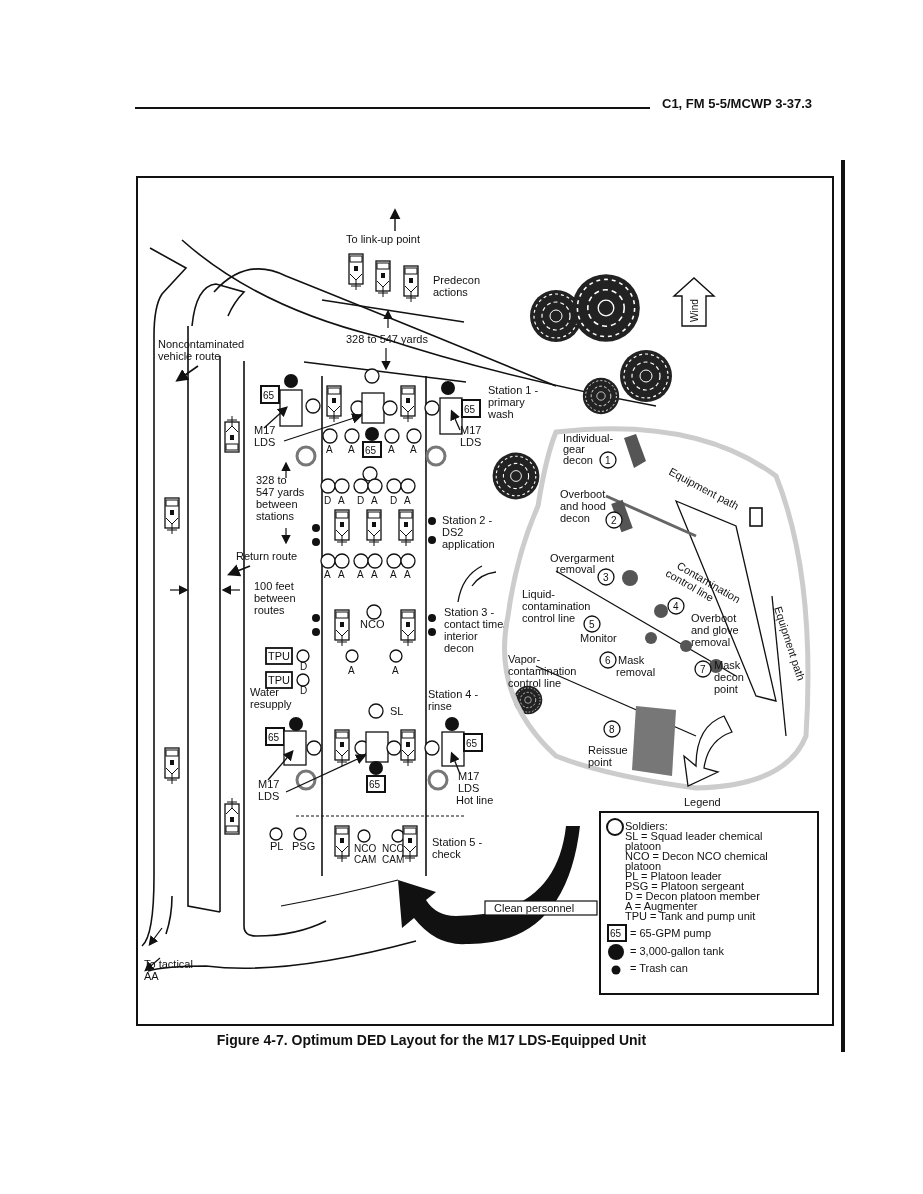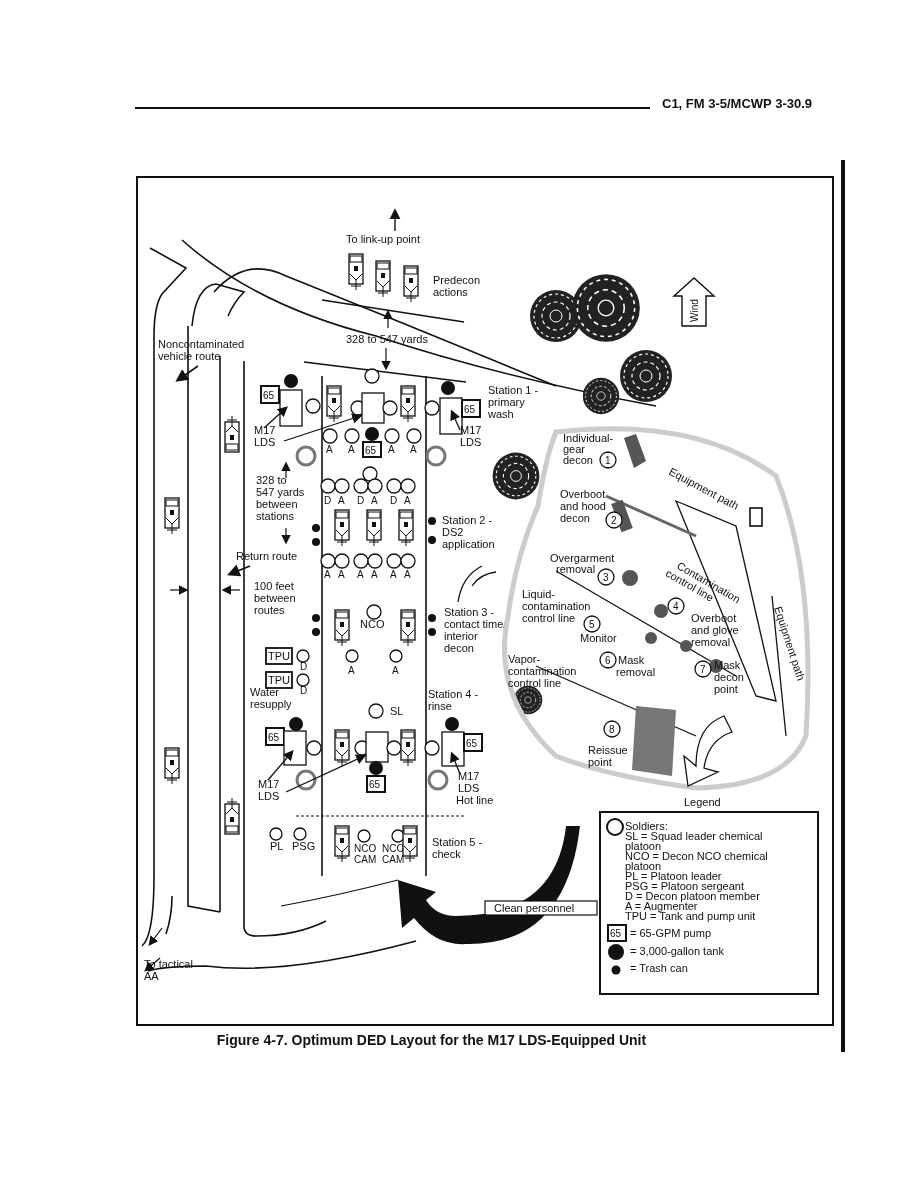--- a/index.html
+++ b/index.html
@@ -14,21 +14,21 @@
   #caption { left:0; width:863px; top:1032px; text-align:center; font-size:14px; font-weight:bold; }
   #footer-text { left:671px; top:1194px; font-size:13px; font-weight:bold; white-space:nowrap; }
   svg text { font-family:"Liberation Sans", sans-serif; fill:#111; }
   .lbl { font-size:11px; }
   .sm { font-size:10px; }
 </style>
 </head>
 <body>
 
 <div id="header-rule" class="abs"></div>
-<div id="header-text" class="abs">C1, FM 3-5/MCWP 3-30.9</div>
+<div id="header-text" class="abs">C1, FM 5-5/MCWP 3-37.3</div>
 <div id="margin-bar" class="abs"></div>
 <div id="figure-frame" class="abs"></div>
 
 <svg id="diagram" width="698" height="850" viewBox="0 0 698 850">
   <defs>
     <marker id="ah" markerWidth="8" markerHeight="8" refX="6" refY="4" orient="auto">
       <path d="M0,0 L8,4 L0,8 z" fill="#111"></path>
     </marker>
     <g id="veh">
       <rect x="-7" y="-18" width="14" height="30" fill="#fff" stroke="#111" stroke-width="1.3"></rect>

